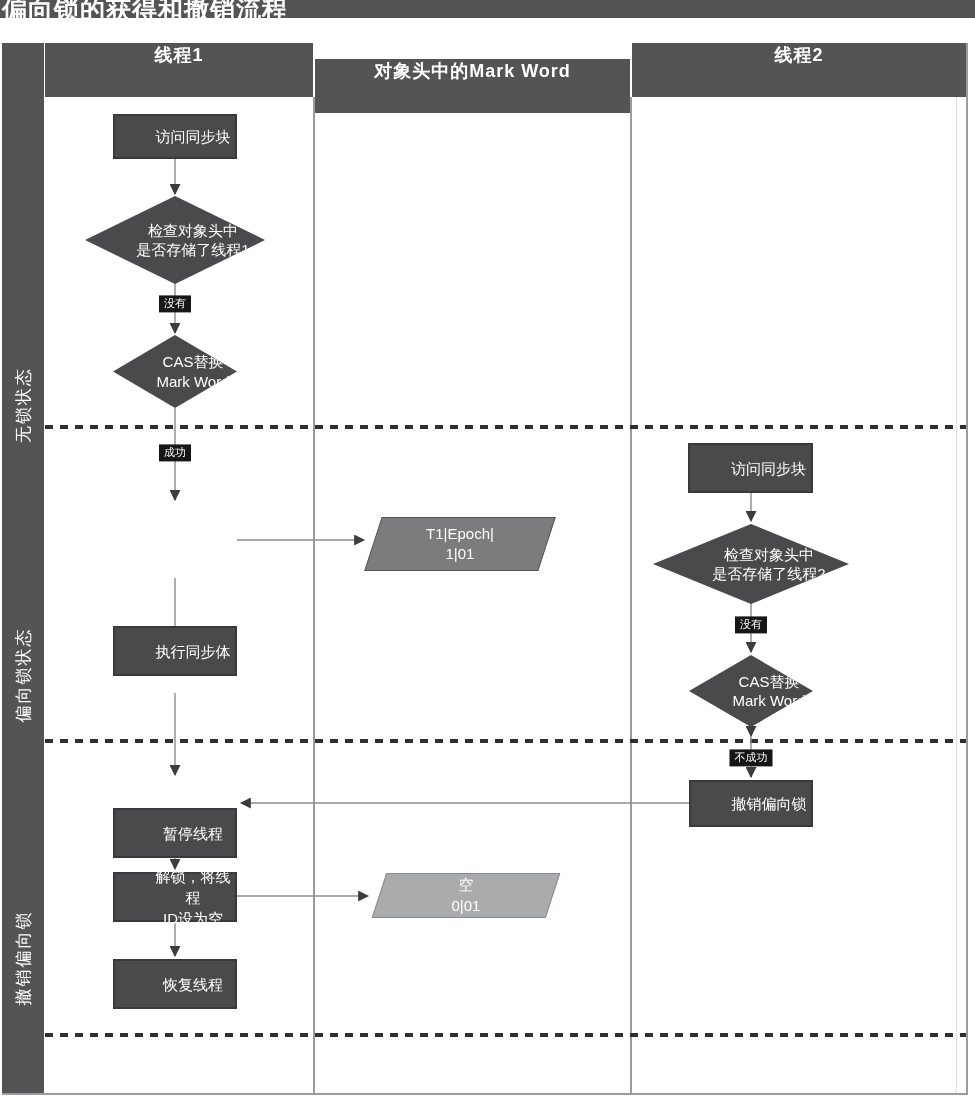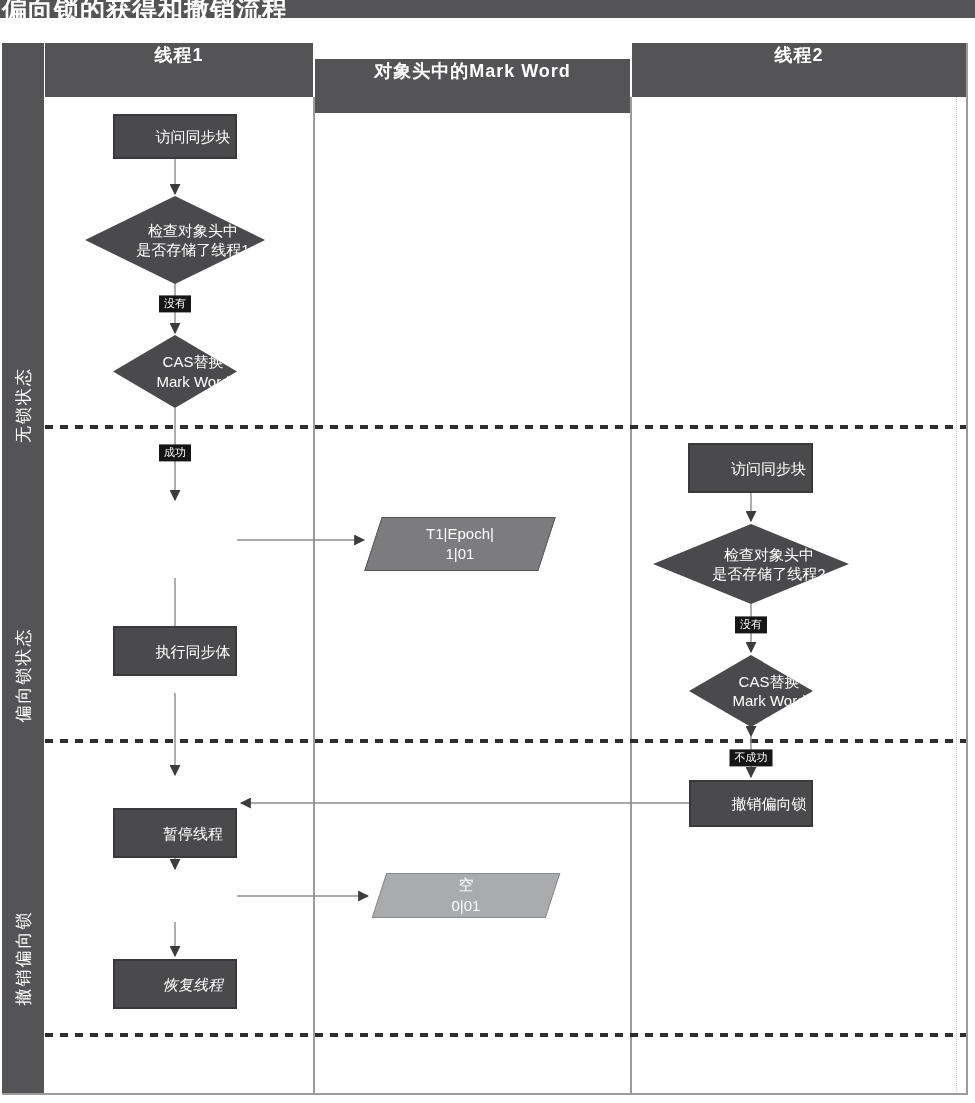--- a/index.html
+++ b/index.html
@@ -118,21 +118,23 @@
 
   <div class="node" style="left:113px;top:114px;width:124px;height:45px;">访问同步块</div>
   <div class="diamond" style="left:85px;top:196px;width:180px;height:88px;">检查对象头中
 是否存储了线程1</div>
   <div class="badge" style="left:175px;top:304px;">没有</div>
   <div class="diamond" style="left:113px;top:335px;width:124px;height:73px;">CAS替换
 Mark Word</div>
   <div class="badge" style="left:175px;top:453px;">成功</div>
   <div class="node" style="left:113px;top:626px;width:124px;height:50px;">执行同步体</div>
   <div class="node" style="left:113px;top:778px;width:124px;height:50px;margin-top:30px;">暂停线程</div>
-  <div class="node" style="left:113px;top:959px;width:124px;height:50px;font-style:italic;">恢复线程</div>
+  <div class="node" style="left:113px;top:872px;width:124px;height:50px;">解锁，将线程
+ID设为空</div>
+  <div class="node" style="left:113px;top:959px;width:124px;height:50px;">恢复线程</div>
 
   <div class="para biased" style="left:364px;top:517px;width:192px;height:54px;">
     <div class="p-bg"></div>
     <div class="p-text">T1|Epoch|
 1|01</div>
   </div>
   <div class="para empty" style="left:370px;top:873px;width:192px;height:45px;">
     <div class="p-bg"></div>
     <div class="p-text">空
 0|01</div>

